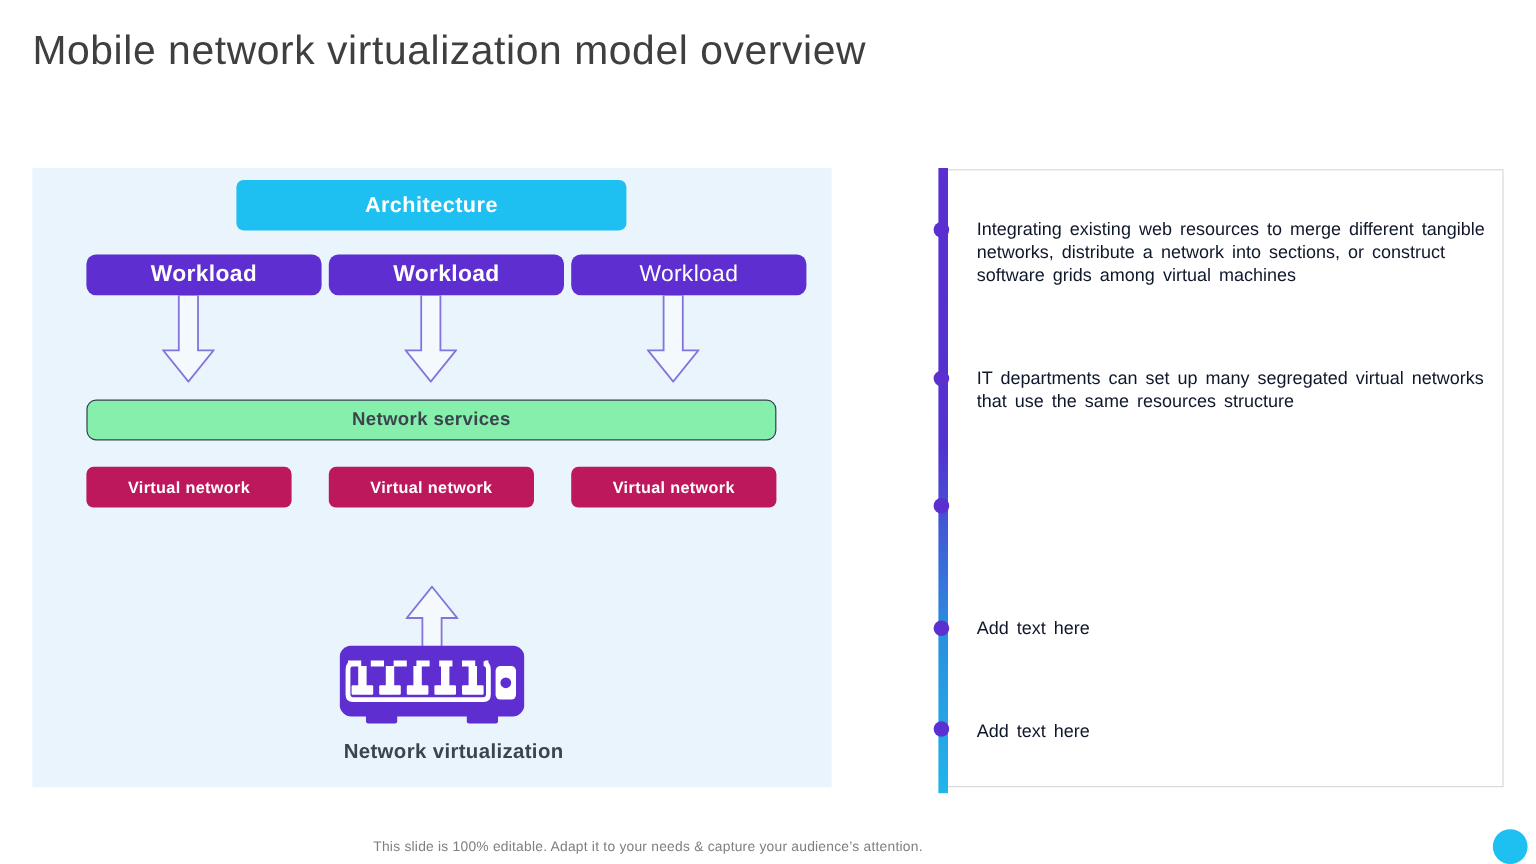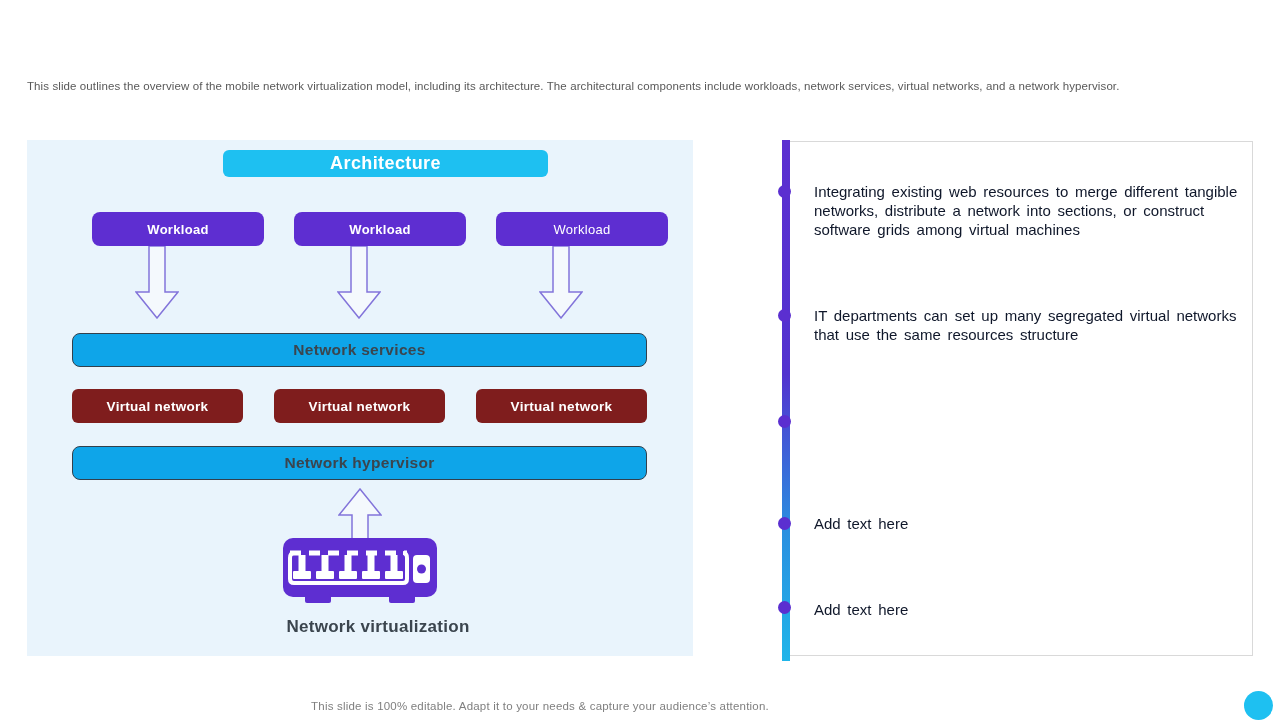--- a/index.html
+++ b/index.html
@@ -23,49 +23,49 @@
     font-size: 11.5px; color: #595959; letter-spacing: 0.1px;
   }
 
   
   .diagram-panel {
     position: absolute; left: 27px; top: 140px;
     width: 666px; height: 516px;
     background: #e9f4fc;
   }
   .arch-box {
-    position: absolute; left: 170px; top: 10px; width: 325px; height: 27px;
+    position: absolute; left: 170px; top: 10px; width: 325px; height: 42px;
     background: #1ec0f1; border-radius: 6px;
     display: flex; align-items: center; justify-content: center;
-    color: #ffffff; font-size: 18px; font-weight: bold; letter-spacing: 0.4px; margin-left: 26px;
+    color: #ffffff; font-size: 18px; font-weight: bold; letter-spacing: 0.4px;
   }
   .wl-box {
-    position: absolute; top: 72px; width: 172px; height: 34px;
+    position: absolute; top: 72px; width: 196px; height: 34px;
     background: #5e2ed1; border-radius: 8px;
     display: flex; align-items: center; justify-content: center;
-    color: #ffffff; font-size: 13px; font-weight: bold; letter-spacing: 0.3px; margin-left: 20px;
+    color: #ffffff; font-size: 19px; font-weight: bold; letter-spacing: 0.3px;
   }
   .wl-0 { left: 45px; }
   .wl-1 { left: 247px; }
   .wl-2 { left: 449px; font-weight: 400; }
   .down-arrow { position: absolute; top: 106px; width: 44px; height: 73px; }
   .da-0 { left: 108px; }
   .da-1 { left: 310px; }
   .da-2 { left: 512px; }
   .outline-box {
     position: absolute; left: 45px; width: 575px; height: 34px;
-    background: #0ea5e9; border: 1px solid #32404c; border-radius: 8px;
+    background: #86efac; border: 1px solid #32404c; border-radius: 8px;
     display: flex; align-items: center; justify-content: center;
     color: #3b454e; font-size: 15.5px; font-weight: bold; letter-spacing: 0.3px;
   }
   .services-box { top: 193px; }
   .hypervisor-box { top: 306px; }
   .vn-box {
     position: absolute; top: 249px; width: 171px; height: 34px;
-    background: #7f1d1d; border-radius: 6px;
+    background: #be185d; border-radius: 6px;
     display: flex; align-items: center; justify-content: center;
     color: #ffffff; font-size: 13.5px; font-weight: bold; letter-spacing: 0.3px;
   }
   .vn-0 { left: 45px; }
   .vn-1 { left: 247px; }
   .vn-2 { left: 449px; }
   .up-arrow { position: absolute; left: 311px; top: 348px; width: 44px; height: 52px; }
   .router-icon { position: absolute; left: 256px; top: 398px; width: 154px; height: 66px; }
   .nv-label {
     position: absolute; left: 0; top: 477px; width: 666px;
@@ -105,21 +105,21 @@
   .corner-dot {
     position: absolute; left: 1244px; top: 691px; width: 29px; height: 29px;
     background: #1ec0f1; border-radius: 50%;
   }
 </style>
 </head>
 <body>
 
 <div class="slide">
 
-  <p class="subtitle">This slide outlines the overview of the mobile network virtualization model, including its architecture. The architectural components include workloads, network services, virtual networks, and a network hypervisor.</p>
+  <h1 class="title">Mobile network virtualization model overview</h1>
 
   <div class="diagram-panel">
 
     <div class="arch-box">Architecture</div>
 
     <div class="wl-box wl-0">Workload</div>
     <div class="wl-box wl-1">Workload</div>
     <div class="wl-box wl-2">Workload</div>
 
     <svg class="down-arrow da-0" viewBox="0 0 44 73">
@@ -131,21 +131,20 @@
     <svg class="down-arrow da-2" viewBox="0 0 44 73">
       <polygon points="14,0 30,0 30,46 43,46 22,72 1,46 14,46" fill="#f4f9fd" stroke="#8274da" stroke-width="1.5"></polygon>
     </svg>
 
     <div class="outline-box services-box">Network services</div>
 
     <div class="vn-box vn-0">Virtual network</div>
     <div class="vn-box vn-1">Virtual network</div>
     <div class="vn-box vn-2">Virtual network</div>
 
-    <div class="outline-box hypervisor-box">Network hypervisor</div>
 
     <svg class="up-arrow" viewBox="0 0 44 52">
       <polygon points="22,1 43,27 30,27 30,51 14,51 14,27 1,27" fill="#f4f9fd" stroke="#8274da" stroke-width="1.5"></polygon>
     </svg>
 
     <svg class="router-icon" viewBox="0 0 154 66">
       <rect x="0" y="0" width="154" height="59" rx="10" fill="#5e2ed1"></rect>
       <rect x="22" y="56" width="26" height="9" rx="2" fill="#5e2ed1"></rect>
       <rect x="106" y="56" width="26" height="9" rx="2" fill="#5e2ed1"></rect>
       <path d="M11,15 Q7,15 7,20 L7,41 Q7,45 11,45 L120,45 Q124,45 124,41 L124,20 Q124,15 120,15" fill="none" stroke="#ffffff" stroke-width="4"></path>

